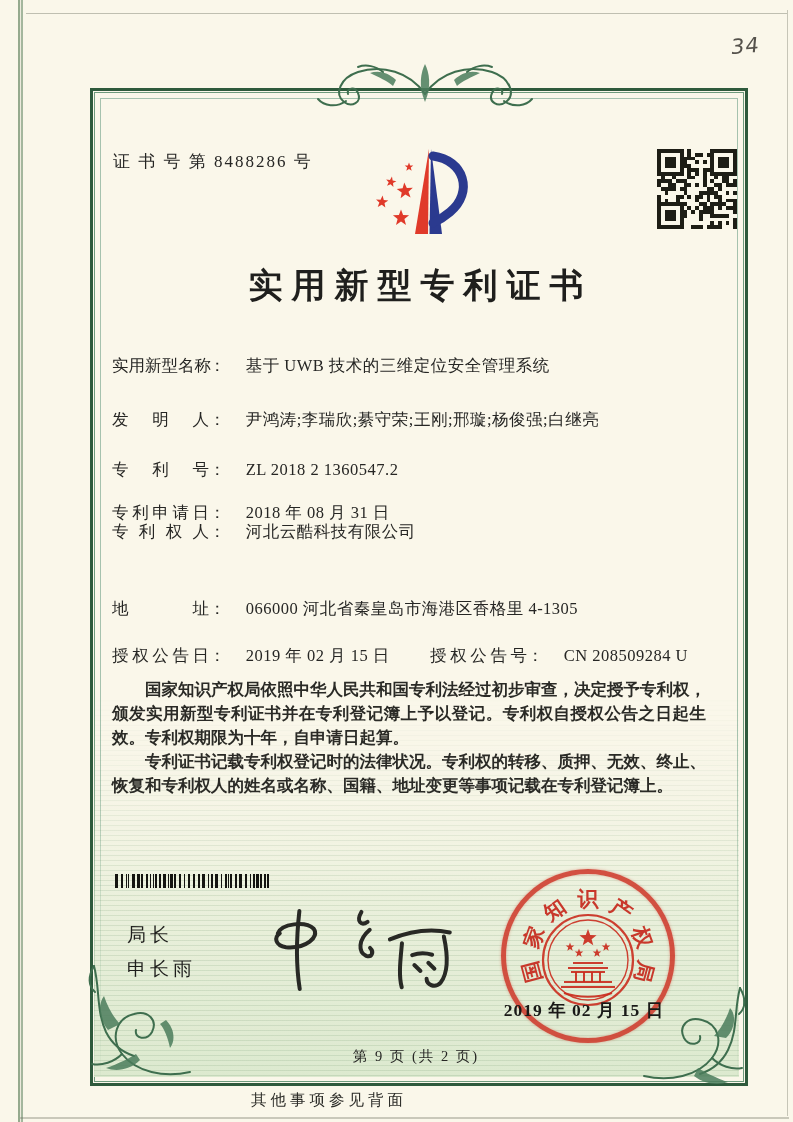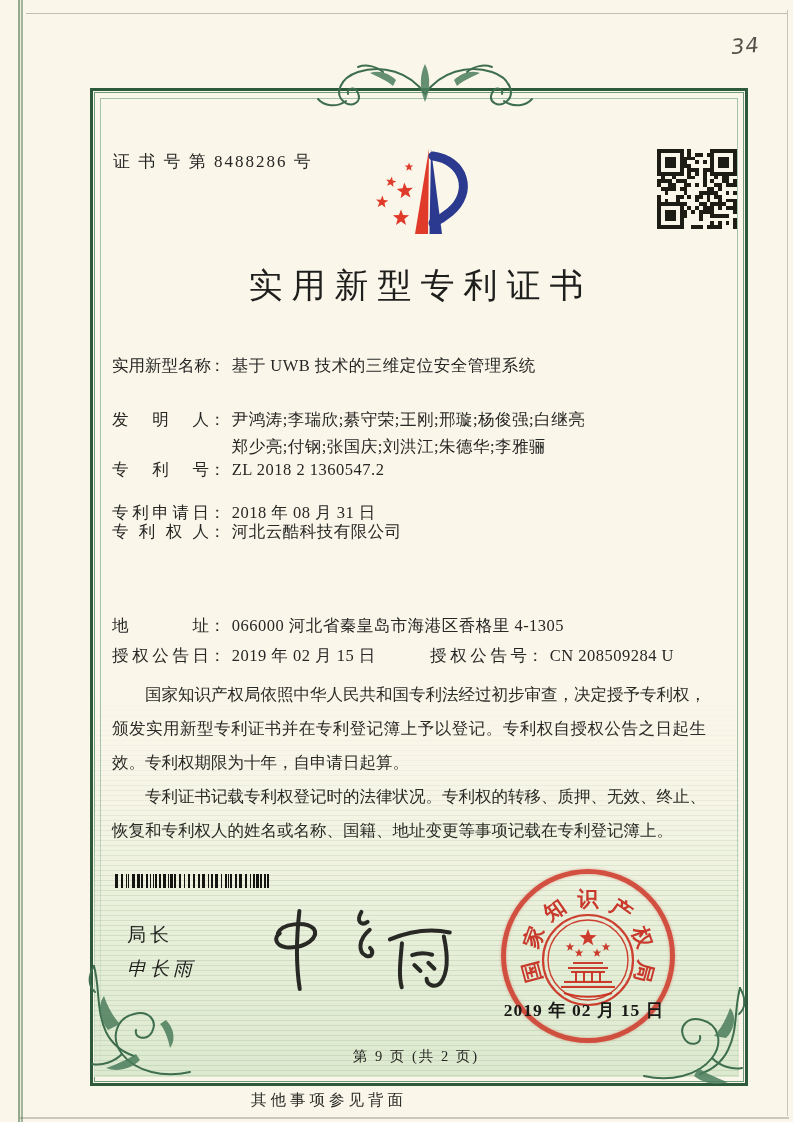--- a/index.html
+++ b/index.html
@@ -21,31 +21,31 @@
        repeating-linear-gradient(180deg, rgba(104,146,102,.17) 0 1px, rgba(0,0,0,0) 1px 5px),
        linear-gradient(180deg, rgba(227,237,213,0) 0%, rgba(227,237,213,.55) 45%, rgba(218,232,205,.95) 100%);
      -webkit-mask-image:linear-gradient(180deg,transparent 0%,#000 52%);
      mask-image:linear-gradient(180deg,transparent 0%,#000 52%);}
   .cert-no{position:absolute;left:113px;top:150px;font-size:17px;letter-spacing:2px;}
   .hand-note{position:absolute;left:731px;top:34px;font-size:21px;color:#55524c;
      font-family:"DejaVu Sans",sans-serif;transform:skewX(-10deg) rotate(-5deg);letter-spacing:1px;}
   .logo{position:absolute;left:360px;top:140px;}
   .qr{position:absolute;left:657px;top:149px;width:80px;height:80px;}
   .title{position:absolute;left:90px;top:263px;width:652px;text-align:center;
-     font-size:34px;font-weight:normal;letter-spacing:9px;text-indent:9px;color:#1f1f1d;}
+     font-size:34px;font-weight:bold;letter-spacing:9px;text-indent:9px;color:#1f1f1d;}
   .row{position:absolute;left:112px;font-size:16.5px;line-height:27px;white-space:nowrap;}
   .flabel{display:inline-block;width:97px;text-align:justify;text-align-last:justify;vertical-align:top;}
   .colon{display:inline-block;vertical-align:top;}
-  .fval{display:inline-block;vertical-align:top;margin-left:2px;letter-spacing:.5px;}
-  .legal{position:absolute;left:112px;top:678px;width:594px;font-size:16.5px;line-height:34px;
-     text-align:justify;color:#2a2a26;}
+  .fval{display:inline-block;vertical-align:top;margin-left:16px;letter-spacing:.5px;}
+  .legal{position:absolute;left:112px;top:678px;width:594px;font-size:16.5px;line-height:24px;
+     text-align:justify;color:#2a2a26;font-weight:bold;}
   .legal p{margin:0;text-indent:2em;}
   .barcode{position:absolute;left:115px;top:874px;}
   .officer-title{position:absolute;left:127px;top:922px;font-size:19px;letter-spacing:4px;color:#1e1e1c;}
-  .officer-name{position:absolute;left:127px;top:956px;font-size:19px;letter-spacing:4px;color:#1e1e1c;font-style:italic;}
+  .officer-name{position:absolute;left:127px;top:956px;font-size:19px;letter-spacing:4px;color:#1e1e1c;}
   .signature{position:absolute;left:262px;top:898px;transform:rotate(-1deg);}
   .seal{position:absolute;left:501px;top:869px;width:164px;height:164px;border-radius:50%;
      border:5px solid rgba(206,52,38,.85);box-shadow:0 0 3px rgba(206,52,38,.4), inset 0 0 3px rgba(206,52,38,.35);}
   .seal-arc span{position:absolute;width:22px;height:26px;text-align:center;font-size:21px;font-weight:bold;
      color:rgba(198,40,28,.92);font-family:"Liberation Serif",serif;}
   .seal-emblem{position:absolute;left:34px;top:36px;}
   .seal-date{position:absolute;left:498px;top:998px;width:172px;text-align:center;font-size:17.5px;
      font-weight:bold;letter-spacing:1px;color:#191917;z-index:6;}
   .page-info{position:absolute;left:90px;top:1047px;width:652px;text-align:center;font-size:14.5px;letter-spacing:2px;}
   .back-note{position:absolute;left:0;top:1090px;width:658px;text-align:center;font-size:15.5px;letter-spacing:4px;color:#2c2c28;}
@@ -365,40 +365,39 @@
 
   <div class="row" style="top:352px">
     <span class="flabel">实用新型名称</span><span class="colon">：</span>
     <span class="fval">基于 UWB 技术的三维定位安全管理系统</span>
   </div>
 
   <div class="row" style="top:406px">
     <span class="flabel">发明人</span><span class="colon">：</span>
     <span class="fval">
       <div>尹鸿涛;李瑞欣;綦守荣;王刚;邢璇;杨俊强;白继亮</div>
-      <div>郑少亮;付钢;张国庆;刘洪江;朱德华;李雅骊</div>
     </span>
   </div>
 
   <div class="row" style="top:456px">
     <span class="flabel">专利号</span><span class="colon">：</span>
     <span class="fval">ZL 2018 2 1360547.2</span>
   </div>
 
   <div class="row" style="top:499px">
     <span class="flabel">专利申请日</span><span class="colon">：</span>
     <span class="fval">2018 年 08 月 31 日</span>
   </div>
 
   <div class="row" style="top:518px">
     <span class="flabel">专利权人</span><span class="colon">：</span>
     <span class="fval">河北云酷科技有限公司</span>
   </div>
 
-  <div class="row" style="top:612px">
+  <div class="row" style="top:595px">
     <span class="flabel">地址</span><span class="colon">：</span>
     <span class="fval">066000 河北省秦皇岛市海港区香格里 4-1305</span>
   </div>
 
   <div class="row" style="top:642px">
     <span class="flabel">授权公告日</span><span class="colon">：</span>
     <span class="fval">2019 年 02 月 15 日</span>
   </div>
   <div class="row" style="top:642px;left:430px">
     <span class="flabel">授权公告号</span><span class="colon">：</span>

